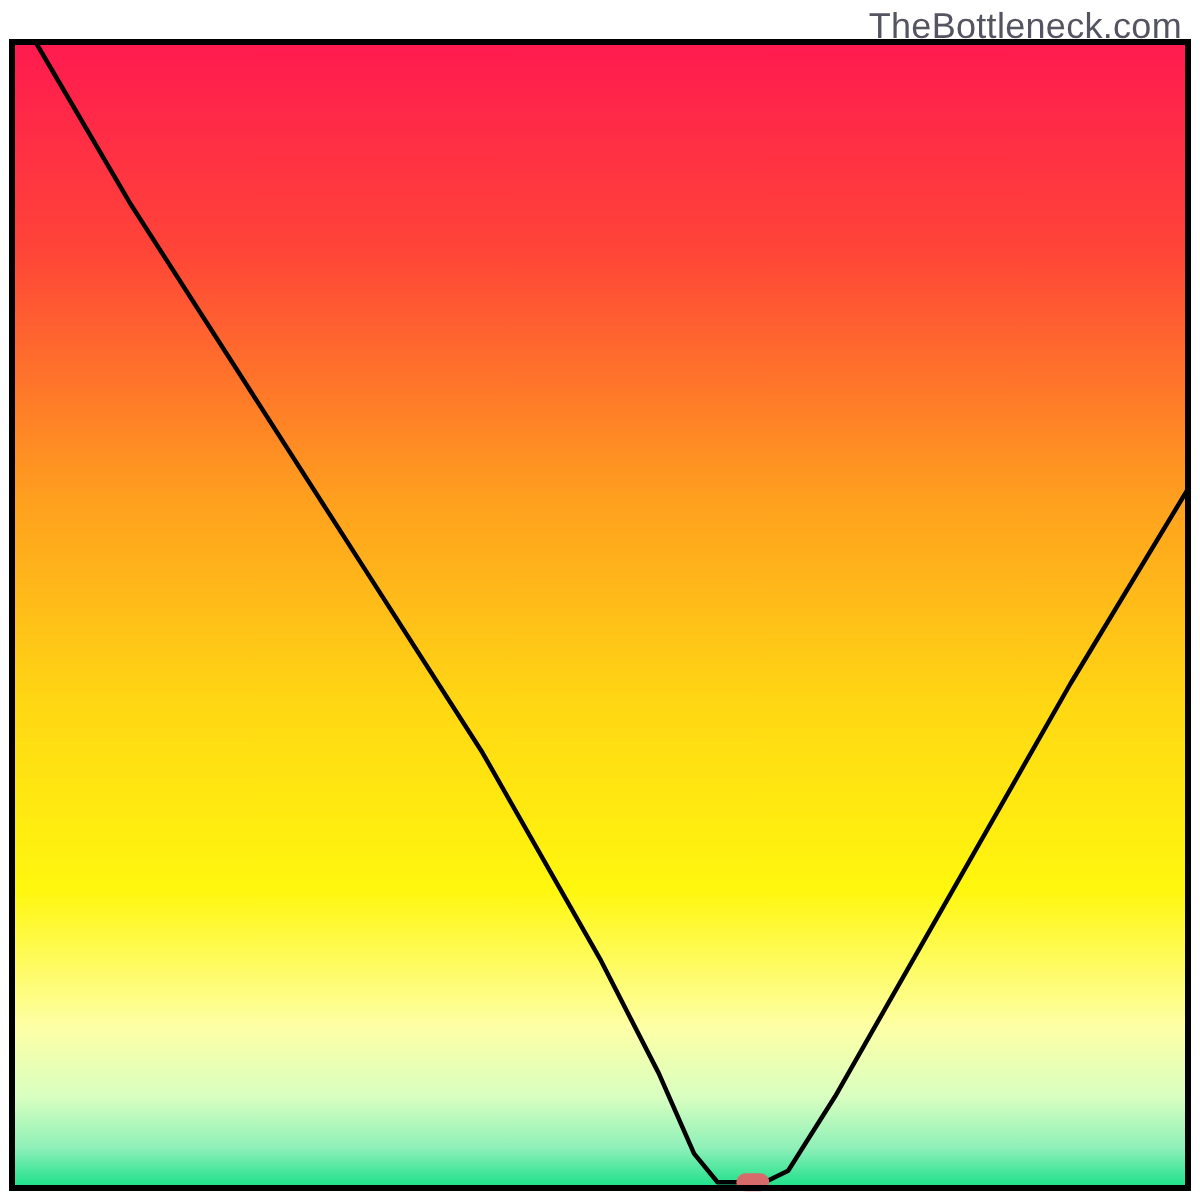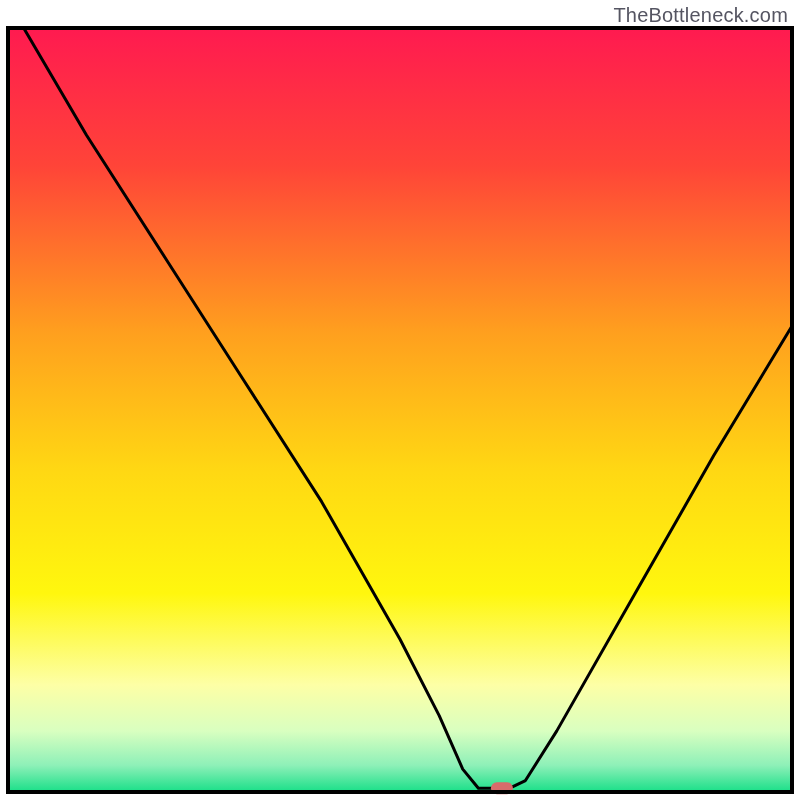--- a/index.html
+++ b/index.html
@@ -12,21 +12,21 @@
   }
   .container {
     position: relative;
     width: 800px;
     height: 800px;
   }
   .watermark {
     position: absolute;
     top: 4px;
     right: 12px;
-    font-size: 20px;
+    font-size: 24px;
     color: #555562;
     font-weight: 400;
     letter-spacing: 0.2px;
     z-index: 5;
   }
   svg {
     display: block;
   }
 </style>
 </head>

